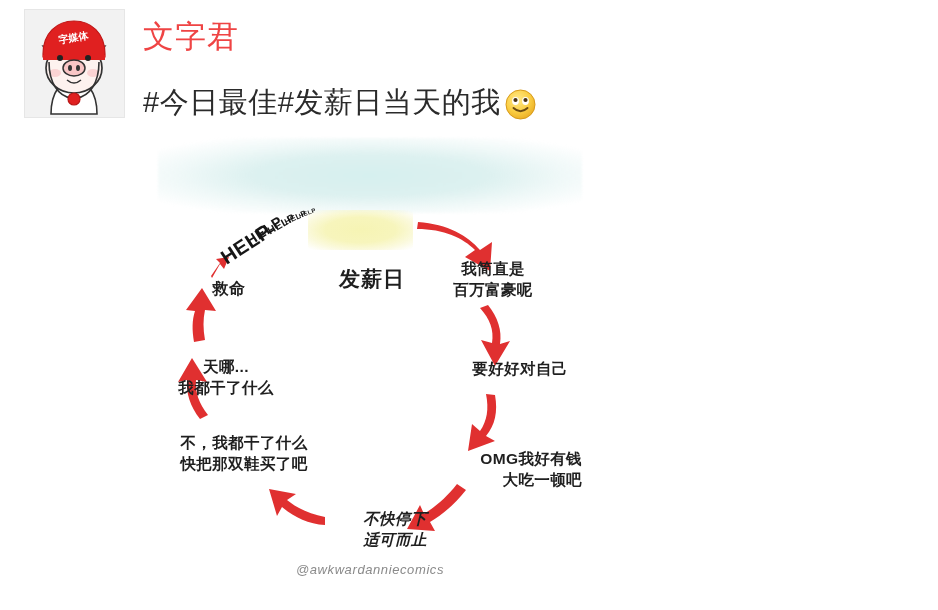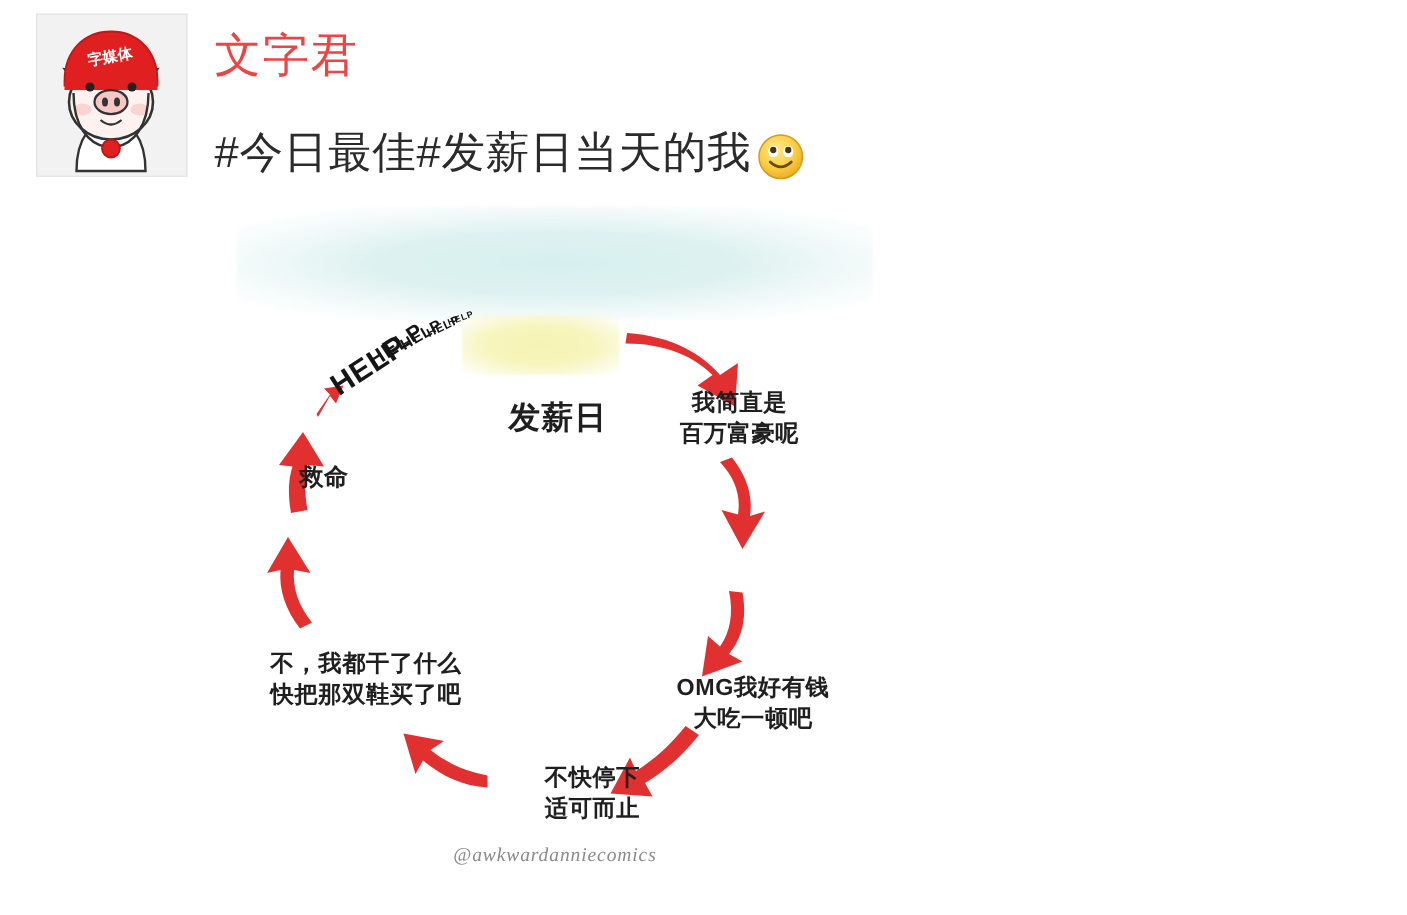--- a/index.html
+++ b/index.html
@@ -138,25 +138,25 @@
     font-weight: 700;
     font-size: 15.5px;
     line-height: 21px;
     letter-spacing: 0.4px;
     text-align: center;
     white-space: pre-line;
   }
 
   #node-rich      { left: 268px; top: 128px; width: 150px; font-family: Liberation Serif, serif; }
   #node-treat     { left: 290px; top: 228px; width: 160px; }
-  #node-omg       { left: 272px; top: 318px; width: 160px; }
-  #node-stop      { left: 180px; top: 378px; width: 130px; }
+  #node-omg       { left: 272px; top: 318px; width: 160px; text-align: right; }
+  #node-stop      { left: 180px; top: 378px; width: 130px; font-style: italic; }
   #node-shoes     { left: -6px;  top: 302px; width: 200px; }
   #node-ohno      { left: -4px;  top: 226px; width: 160px; }
-  #node-help-cn   { left: 26px;  top: 148px; width: 80px; font-size: 16px; margin-top: 30px; }
+  #node-help-cn   { left: 39px;  top: 148px; width: 80px; font-size: 16px; }
 
   
   .help-word {
     position: absolute;
     color: #161616;
     font-weight: 800;
     font-family: "Liberation Sans", "DejaVu Sans", sans-serif;
     letter-spacing: 0.5px;
     white-space: nowrap;
     transform-origin: 0 50%;
@@ -179,21 +179,21 @@
   
   #watermark {
     position: absolute;
     left: 0;
     top: 432px;
     width: 440px;
     text-align: center;
     font-size: 13px;
     color: #8a8a8a;
     letter-spacing: 0.6px;
-    font-family: Liberation Serif, serif;
+    font-family: Liberation Sans, sans-serif;
     font-style: italic;
   }
 </style>
 </head>
 <body>
 
 <div id="post-header">
 
   <div id="avatar">
     <svg width="99" height="107" viewBox="0 0 99 107">
@@ -283,23 +283,26 @@
     </svg>
 
     <div class="help-word" id="help-1">HELP</div>
     <div class="help-word" id="help-2">HELP</div>
     <div class="help-word" id="help-3">HELP</div>
     <div class="help-word" id="help-4">HELP</div>
     <div class="help-word" id="help-5">HELP</div>
 
     <div class="node" id="node-rich">我简直是
 百万富豪呢</div>
+    <div class="node" id="node-treat">要好好对自己</div>
     <div class="node" id="node-omg">OMG我好有钱
 大吃一顿吧</div>
     <div class="node" id="node-stop">不快停下
 适可而止</div>
     <div class="node" id="node-shoes">不，我都干了什么
 快把那双鞋买了吧</div>
+    <div class="node" id="node-ohno">天哪...
+我都干了什么</div>
     <div class="node" id="node-help-cn">救命</div>
 
     <div id="watermark">@awkwardanniecomics</div>
   </div>
 </div>
 
 </body></html>

